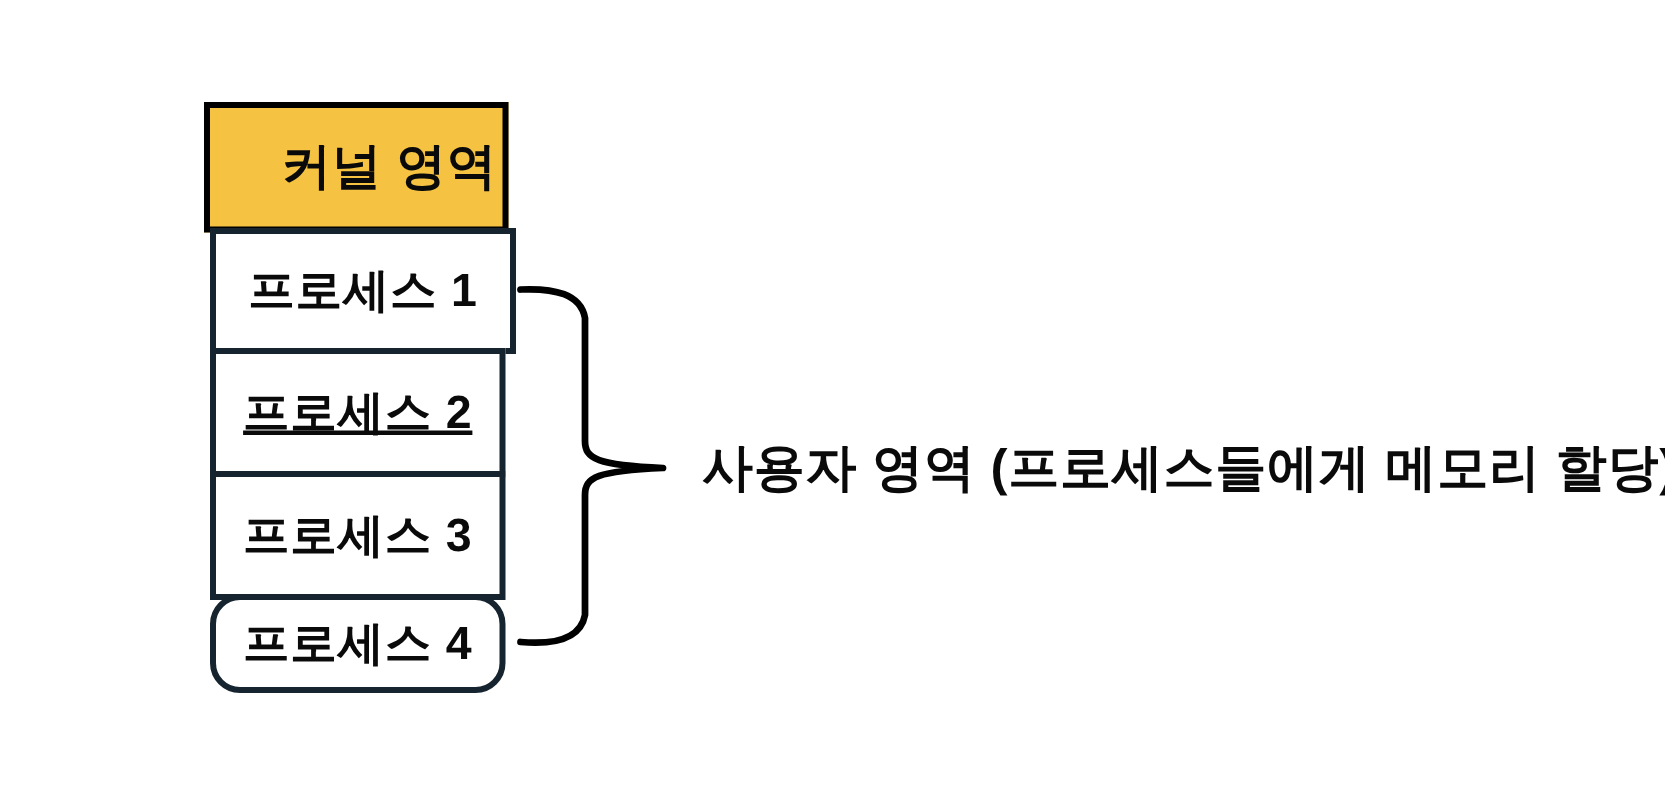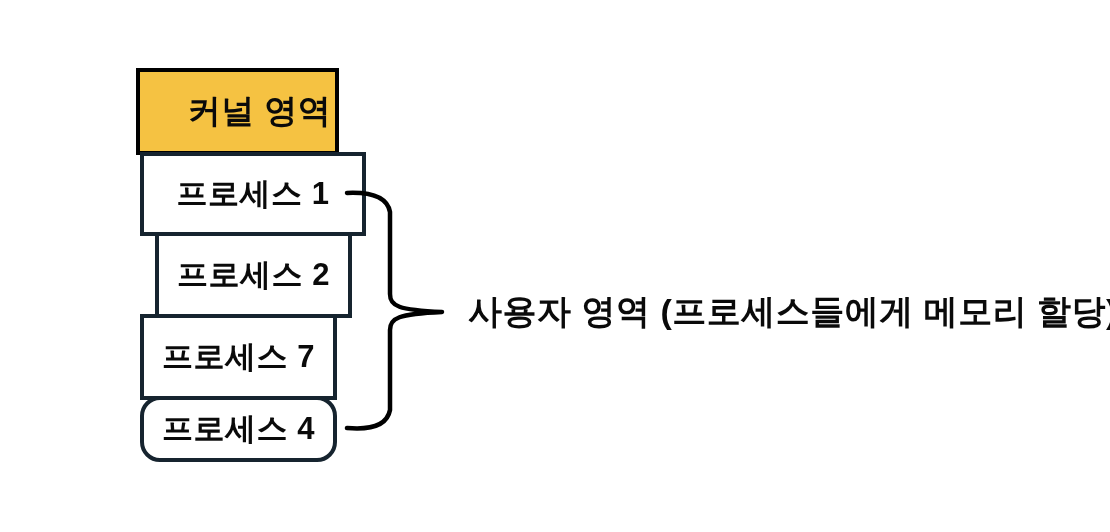--- a/index.html
+++ b/index.html
@@ -30,22 +30,22 @@
     white-space: nowrap;
   }
   .kernel {
     left: 136px; top: 68px;
     width: 203px; height: 87px;
     background: #f5c242;
     border: 4px solid #000000;
     font-size: 33px;
     padding-left: 44px;
   }
-  .p1 { left: 140px; top: 152px; width: 226px; height: 84px; }
-  .p2 { left: 155px; top: 232px; width: 197px; height: 86px; }
+  .p1 { left: 140px; top: 152px; width: 204px; height: 84px; }
+  .p2 { left: 140px; top: 232px; width: 197px; height: 86px; text-decoration: underline; }
   .p3 { left: 140px; top: 314px; width: 197px; height: 86px; }
   .p4 { left: 140px; top: 396px; width: 197px; height: 66px; border-radius: 20px; }
   .brace-svg {
     position: absolute;
     left: 0; top: 0;
     width: 1110px;
     height: 532px;
     pointer-events: none;
   }
   .annotation {
@@ -69,21 +69,21 @@
     <span>커널 영역</span>
   </div>
 
   <div class="box p1">
     <span>프로세스 1</span>
   </div>
   <div class="box p2">
     <span>프로세스 2</span>
   </div>
   <div class="box p3">
-    <span>프로세스 7</span>
+    <span>프로세스 3</span>
   </div>
   <div class="box p4">
     <span>프로세스 4</span>
   </div>
 
   <svg class="brace-svg" viewBox="0 0 1110 532" xmlns="http://www.w3.org/2000/svg">
     <path d="M347,193
              C 370,192 387,196 390,212
              L 390,294
              C 390,306 398,310 442,312

